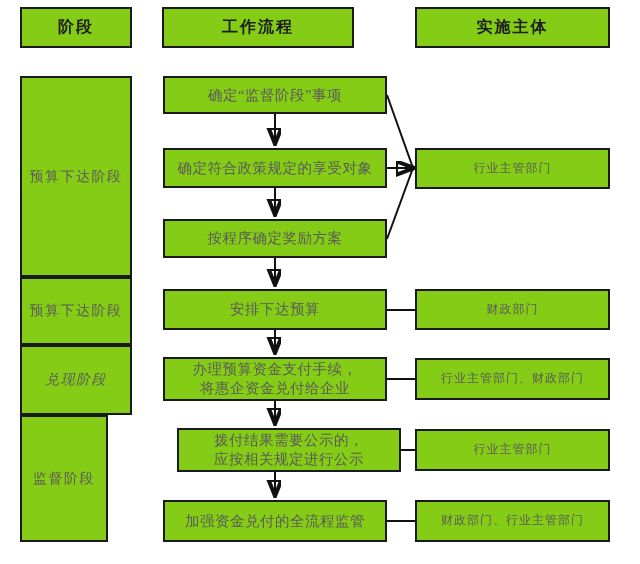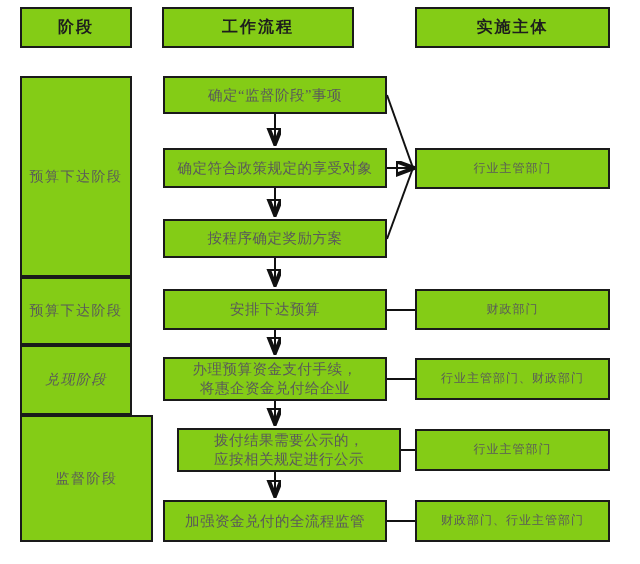--- a/index.html
+++ b/index.html
@@ -111,21 +111,21 @@
 
   <div class="box stage-box" style="left:20px; top:76px; width:112px; height:201px;">
     <span>预算下达阶段</span>
   </div>
   <div class="box stage-box" style="left:20px; top:277px; width:112px; height:68px;">
     <span>预算下达阶段</span>
   </div>
   <div class="box stage-box" style="left:20px; top:345px; width:112px; height:70px;font-style:italic;">
     <span>兑现阶段</span>
   </div>
-  <div class="box stage-box" style="left:20px; top:415px; width:133px; height:127px;">
+  <div class="box stage-box" style="left:20px; top:415px; width:88px; height:127px;">
     <span>监督阶段</span>
   </div>
 
   <div class="box proc-box" style="left:163px; top:76px; width:224px; height:38px;">
     <span>确定“监督阶段”事项</span>
   </div>
   <div class="box proc-box" style="left:163px; top:148px; width:224px; height:40px;">
     <span>确定符合政策规定的享受对象</span>
   </div>
   <div class="box proc-box" style="left:163px; top:219px; width:224px; height:39px;">

